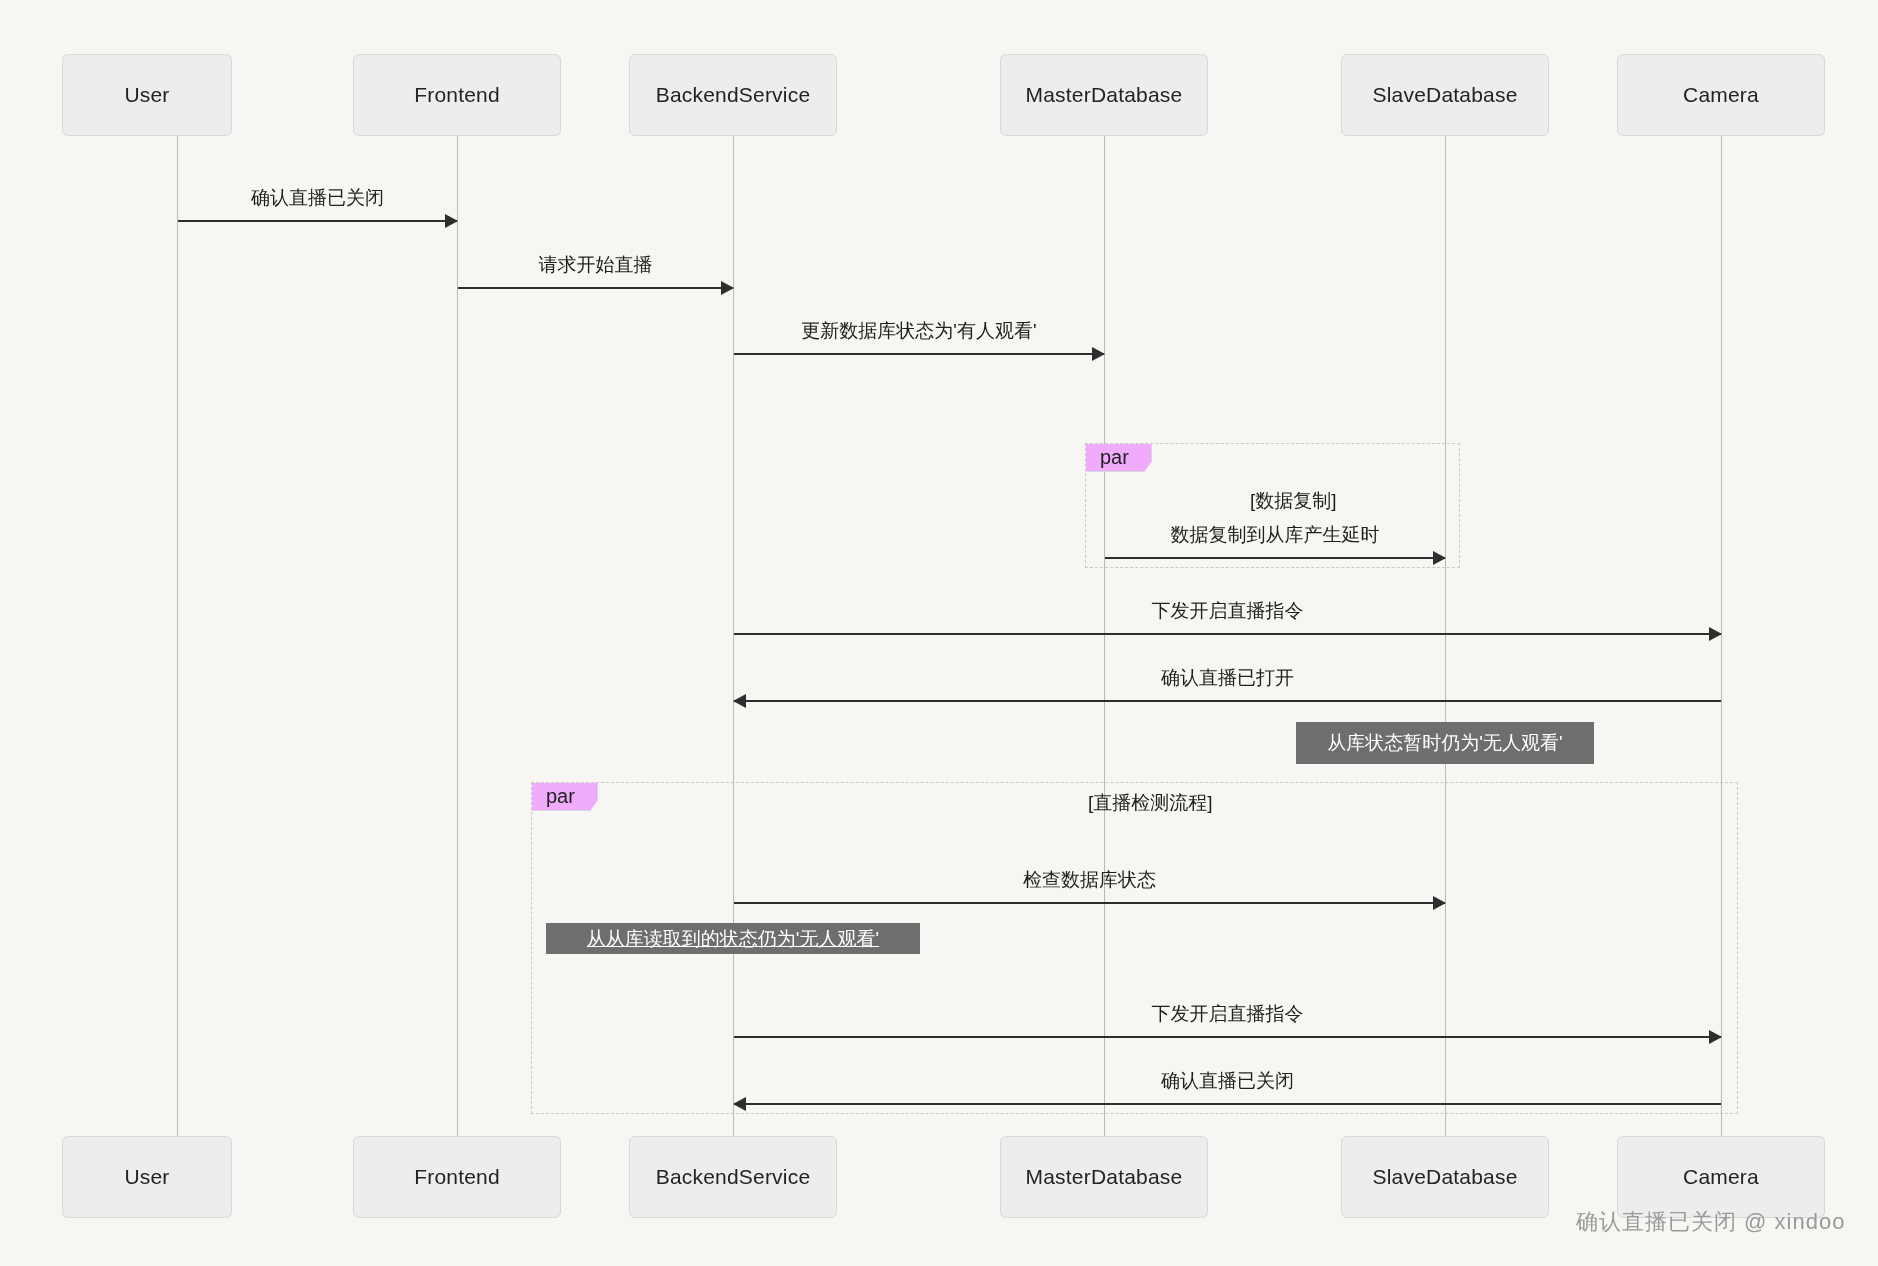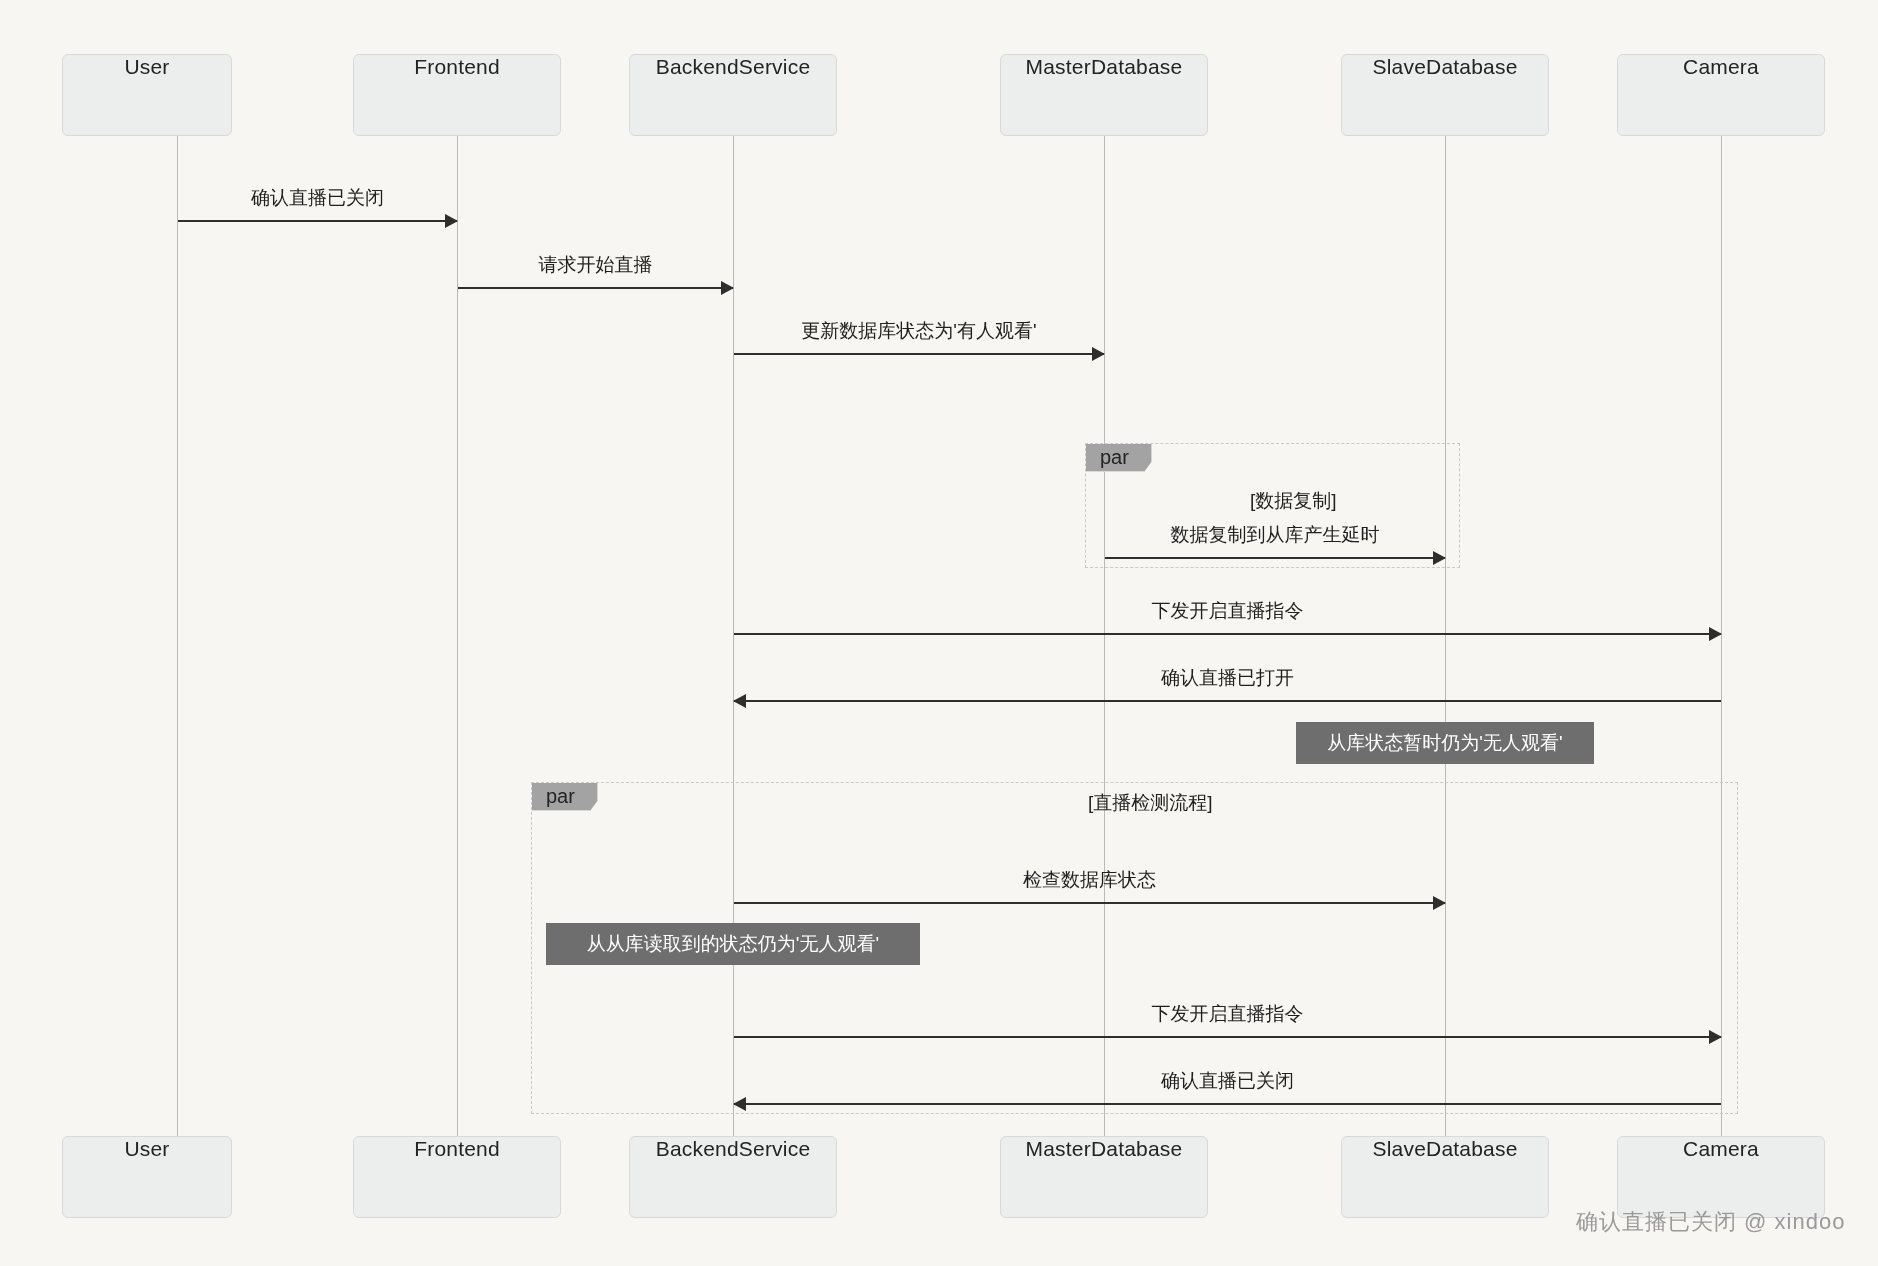--- a/index.html
+++ b/index.html
@@ -11,21 +11,21 @@
   }
   #stage{position:relative;width:1878px;height:1266px;}
 
   
   .participant{
     position:absolute;
     box-sizing:border-box;
     background:#eceded;
     border:1px solid #d8d9da;
     border-radius:6px;
-    display:flex;align-items:flex-start;justify-content:center;
+    display:flex;align-items:center;justify-content:center;
     color:#232323;
     font-size:21px;
     letter-spacing:.2px;
     white-space:nowrap;
   }
 
   
   .lifeline{
     position:absolute;
     width:1px;
@@ -71,21 +71,21 @@
 
   
   .frame{
     position:absolute;
     box-sizing:border-box;
     border:1px dashed #c9c9c9;
     background:transparent;
   }
   .frame-tag{
     position:absolute;
-    background:#a3a3a3;
+    background:#f0abfc;
     border:1px solid #d8d9da;
     border-top:none;border-left:none;
     color:#232323;
     font-size:20px;
     padding:3px 22px 4px 14px;
     line-height:1;
     clip-path:polygon(0 0,100% 0,100% 62%,88% 100%,0 100%);
     white-space:nowrap;
   }
   .frame-title{
@@ -191,21 +191,21 @@
   <div class="note" style="left:1296px;top:722px;width:298px;height:42px;">
     <span>从库状态暂时仍为'无人观看'</span>
   </div>
 
   <div class="msg right" style="left:734px;top:902px;width:711px;">
     <div class="line" style="width:711px;"></div>
     <div class="head"></div>
     <div class="label">检查数据库状态</div>
   </div>
 
-  <div class="note" style="left:546px;top:923px;width:374px;height:42px;">
+  <div class="note" style="left:546px;top:923px;width:374px;height:31px;text-decoration:underline;">
     <span>从从库读取到的状态仍为'无人观看'</span>
   </div>
 
   <div class="msg right" style="left:734px;top:1036px;width:987px;">
     <div class="line" style="width:987px;"></div>
     <div class="head"></div>
     <div class="label">下发开启直播指令</div>
   </div>
 
   <div class="msg left" style="left:734px;top:1103px;width:987px;">

